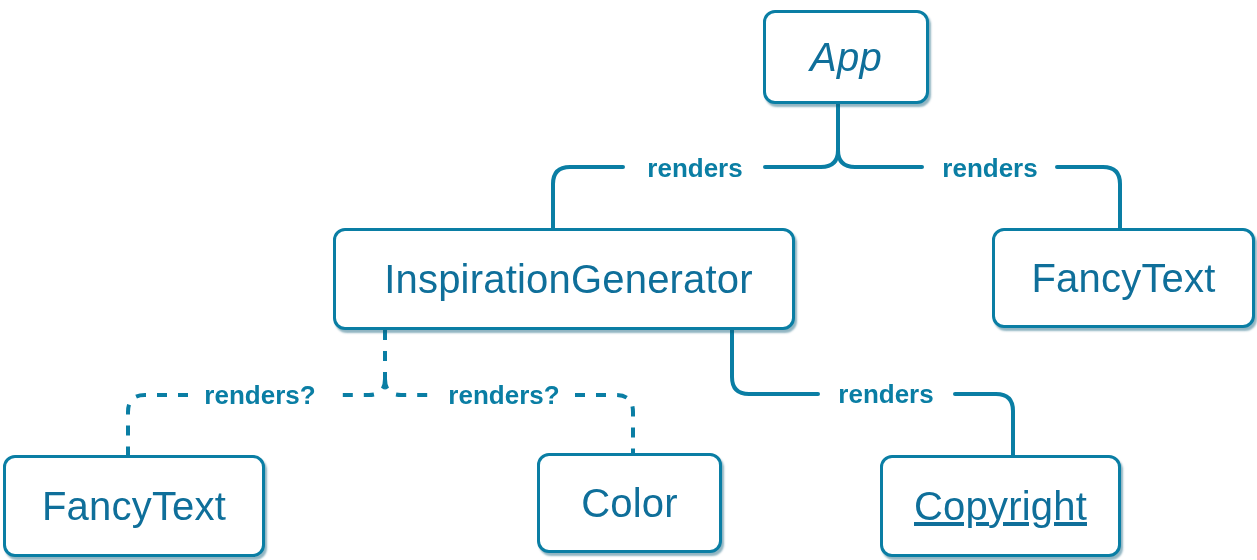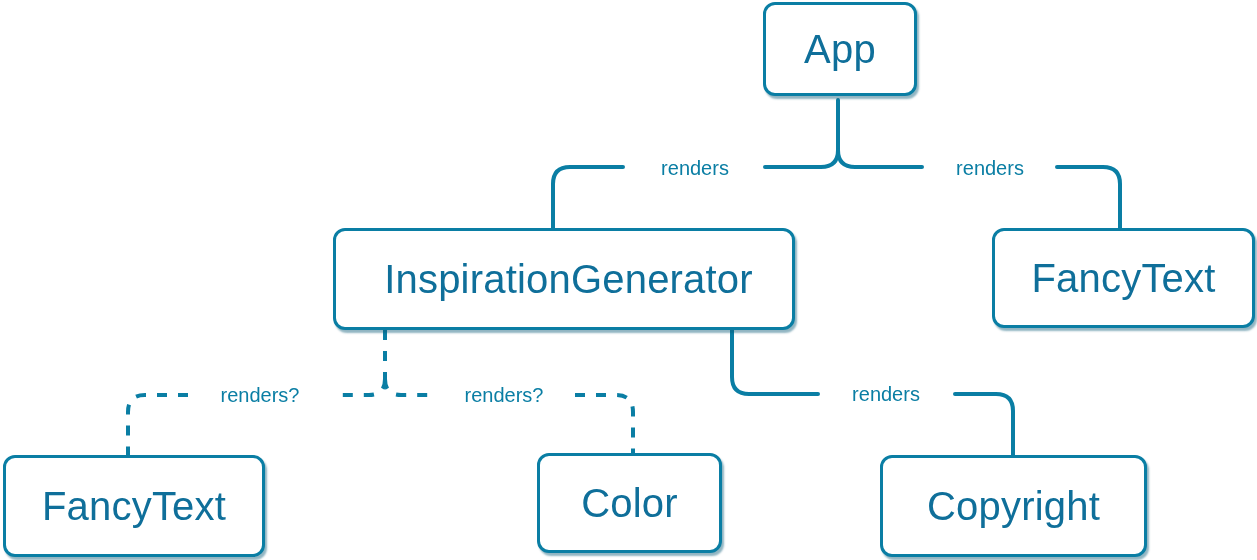--- a/index.html
+++ b/index.html
@@ -36,22 +36,22 @@
     box-shadow:2px 3px 2px var(--shadow);
     display:flex;align-items:center;justify-content:center;
     color:var(--node-text);
     font-size:40px;
     letter-spacing:0.2px;
   }
   .edge-label{
     position:absolute;
     transform:translate(-50%,-50%);
     color:var(--accent);
-    font-size:20px;
-    font-weight:400;
+    font-size:26px;
+    font-weight:700;
     white-space:nowrap;
   }
 </style>
 </head>
 <body>
 
 <div class="stage">
 
   <svg class="edges" viewBox="0 0 1257 560" xmlns="http://www.w3.org/2000/svg">
 
@@ -70,37 +70,37 @@
     <path class="dashed" d="M385 379 Q385 395 401 395 H432"></path>
     <path class="dashed" d="M575 395 H616 Q633 395 633 412 V453"></path>
   </svg>
 
   <span class="edge-label" style="left:695px;top:168px;">renders</span>
   <span class="edge-label" style="left:990px;top:168px;">renders</span>
   <span class="edge-label" style="left:260px;top:395px;">renders?</span>
   <span class="edge-label" style="left:504px;top:395px;">renders?</span>
   <span class="edge-label" style="left:886px;top:394px;">renders</span>
 
-  <div class="node" style="left:763px;top:2px;width:154px;height:94px;">
+  <div class="node" style="left:763px;top:10px;width:166px;height:94px;font-style:italic;">
     <span>App</span>
   </div>
 
   <div class="node" style="left:333px;top:228px;width:462px;height:102px;padding-left:9px;">
     <span>InspirationGenerator</span>
   </div>
 
   <div class="node" style="left:992px;top:228px;width:263px;height:100px;">
     <span>FancyText</span>
   </div>
 
   <div class="node" style="left:3px;top:455px;width:262px;height:102px;">
     <span>FancyText</span>
   </div>
 
   <div class="node" style="left:537px;top:453px;width:185px;height:100px;">
     <span>Color</span>
   </div>
 
-  <div class="node" style="left:880px;top:455px;width:267px;height:102px;">
+  <div class="node" style="left:880px;top:455px;width:241px;height:102px;text-decoration:underline;">
     <span>Copyright</span>
   </div>
 
 </div>
 
 </body></html>

